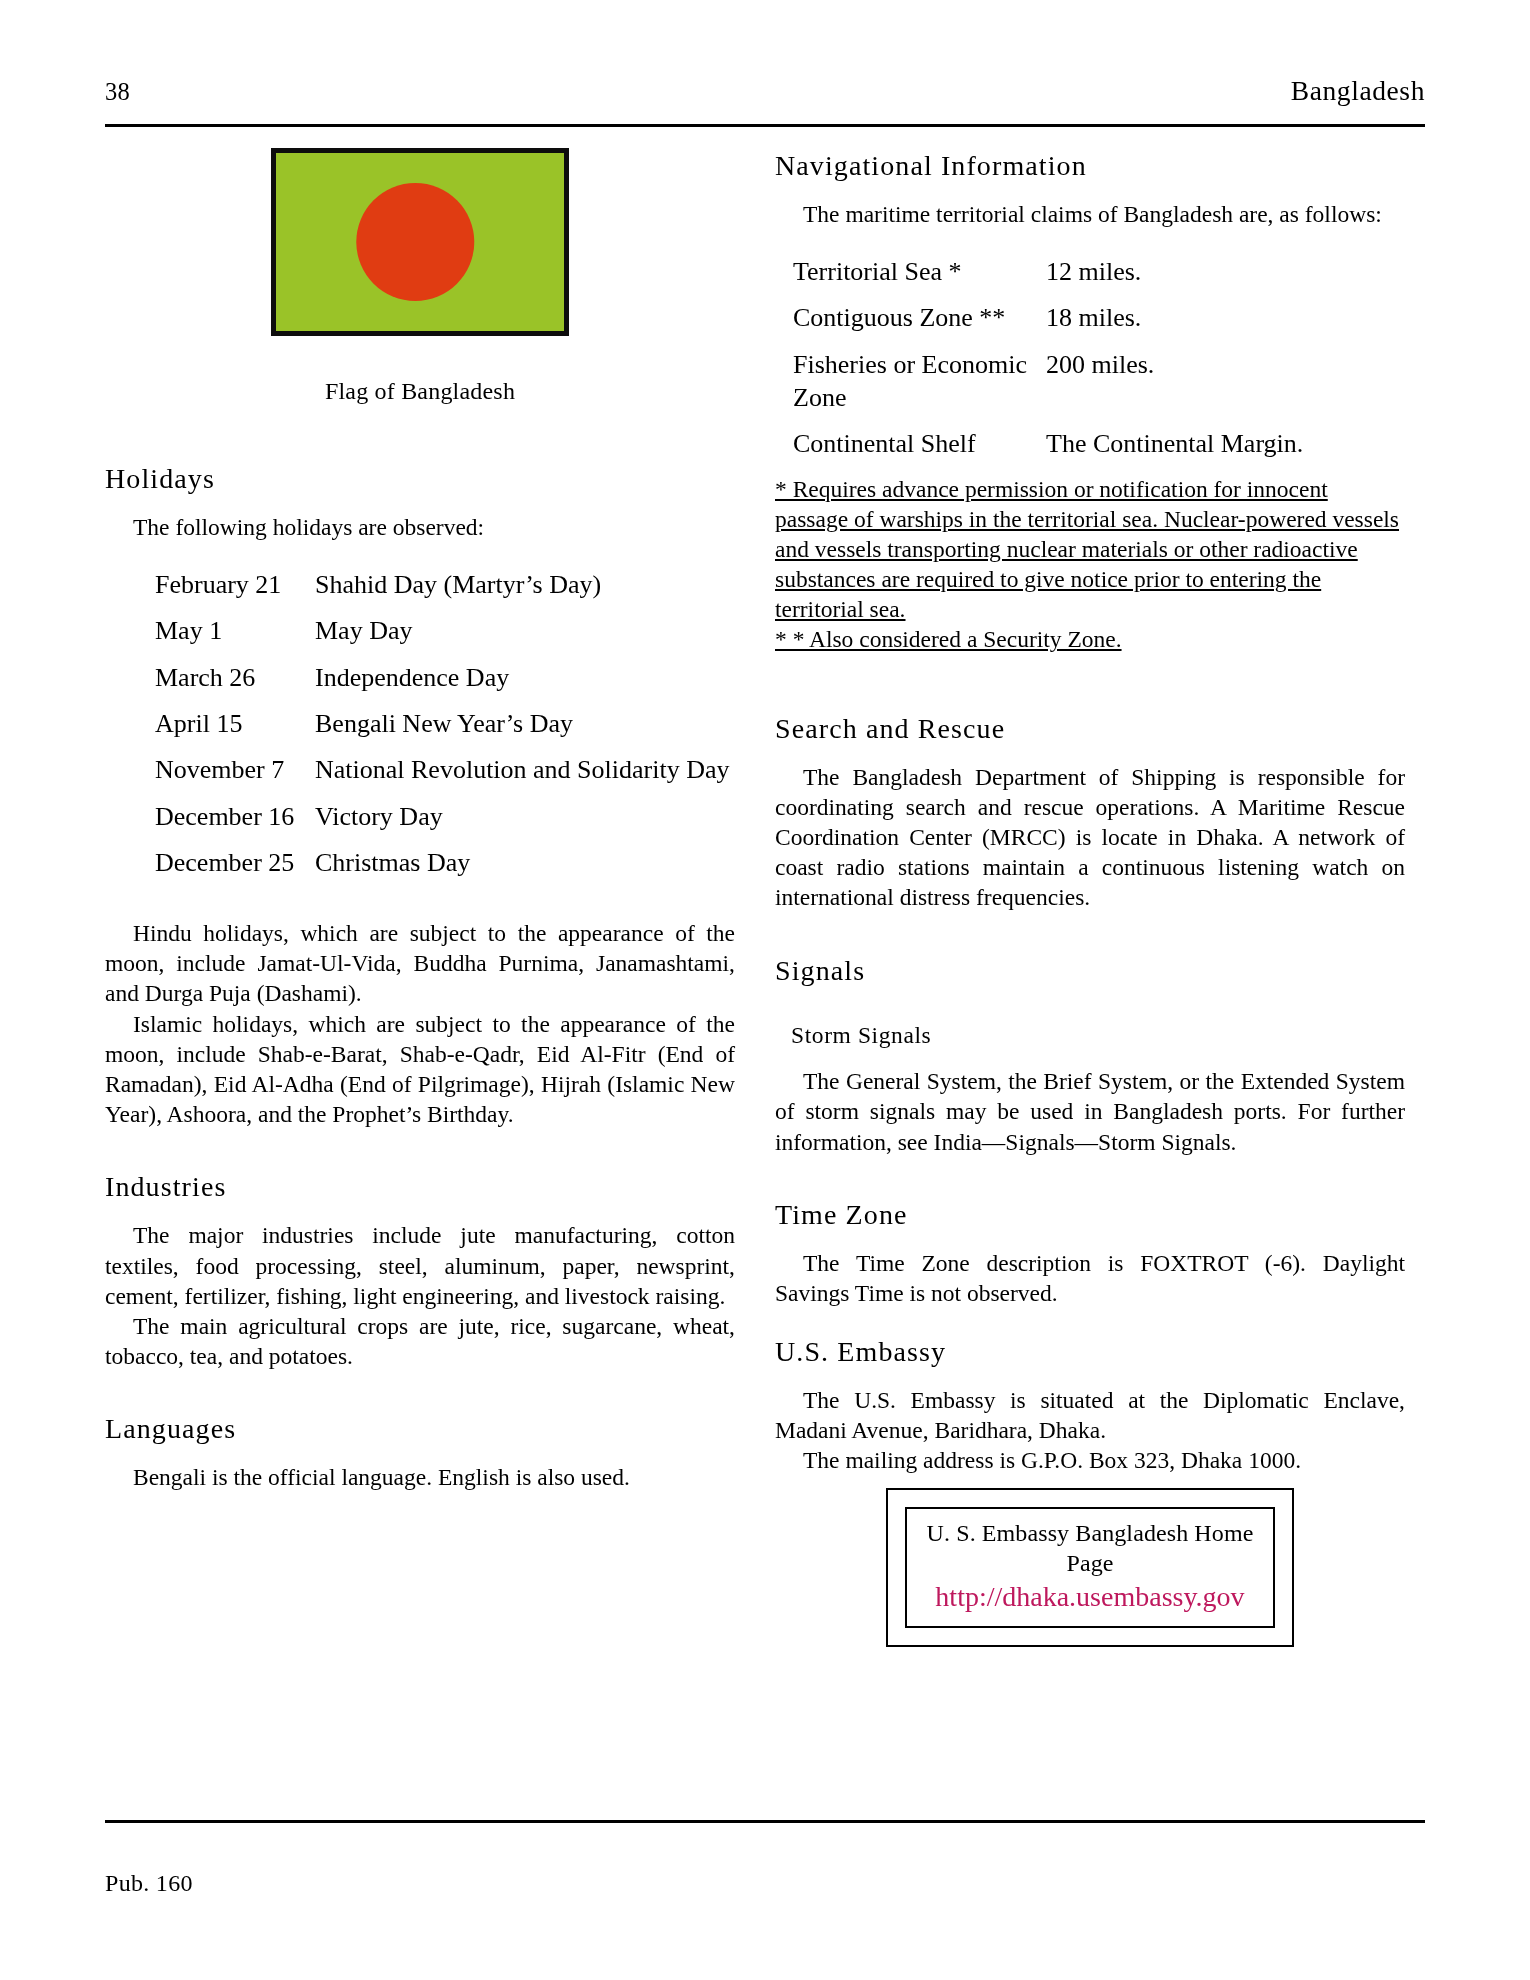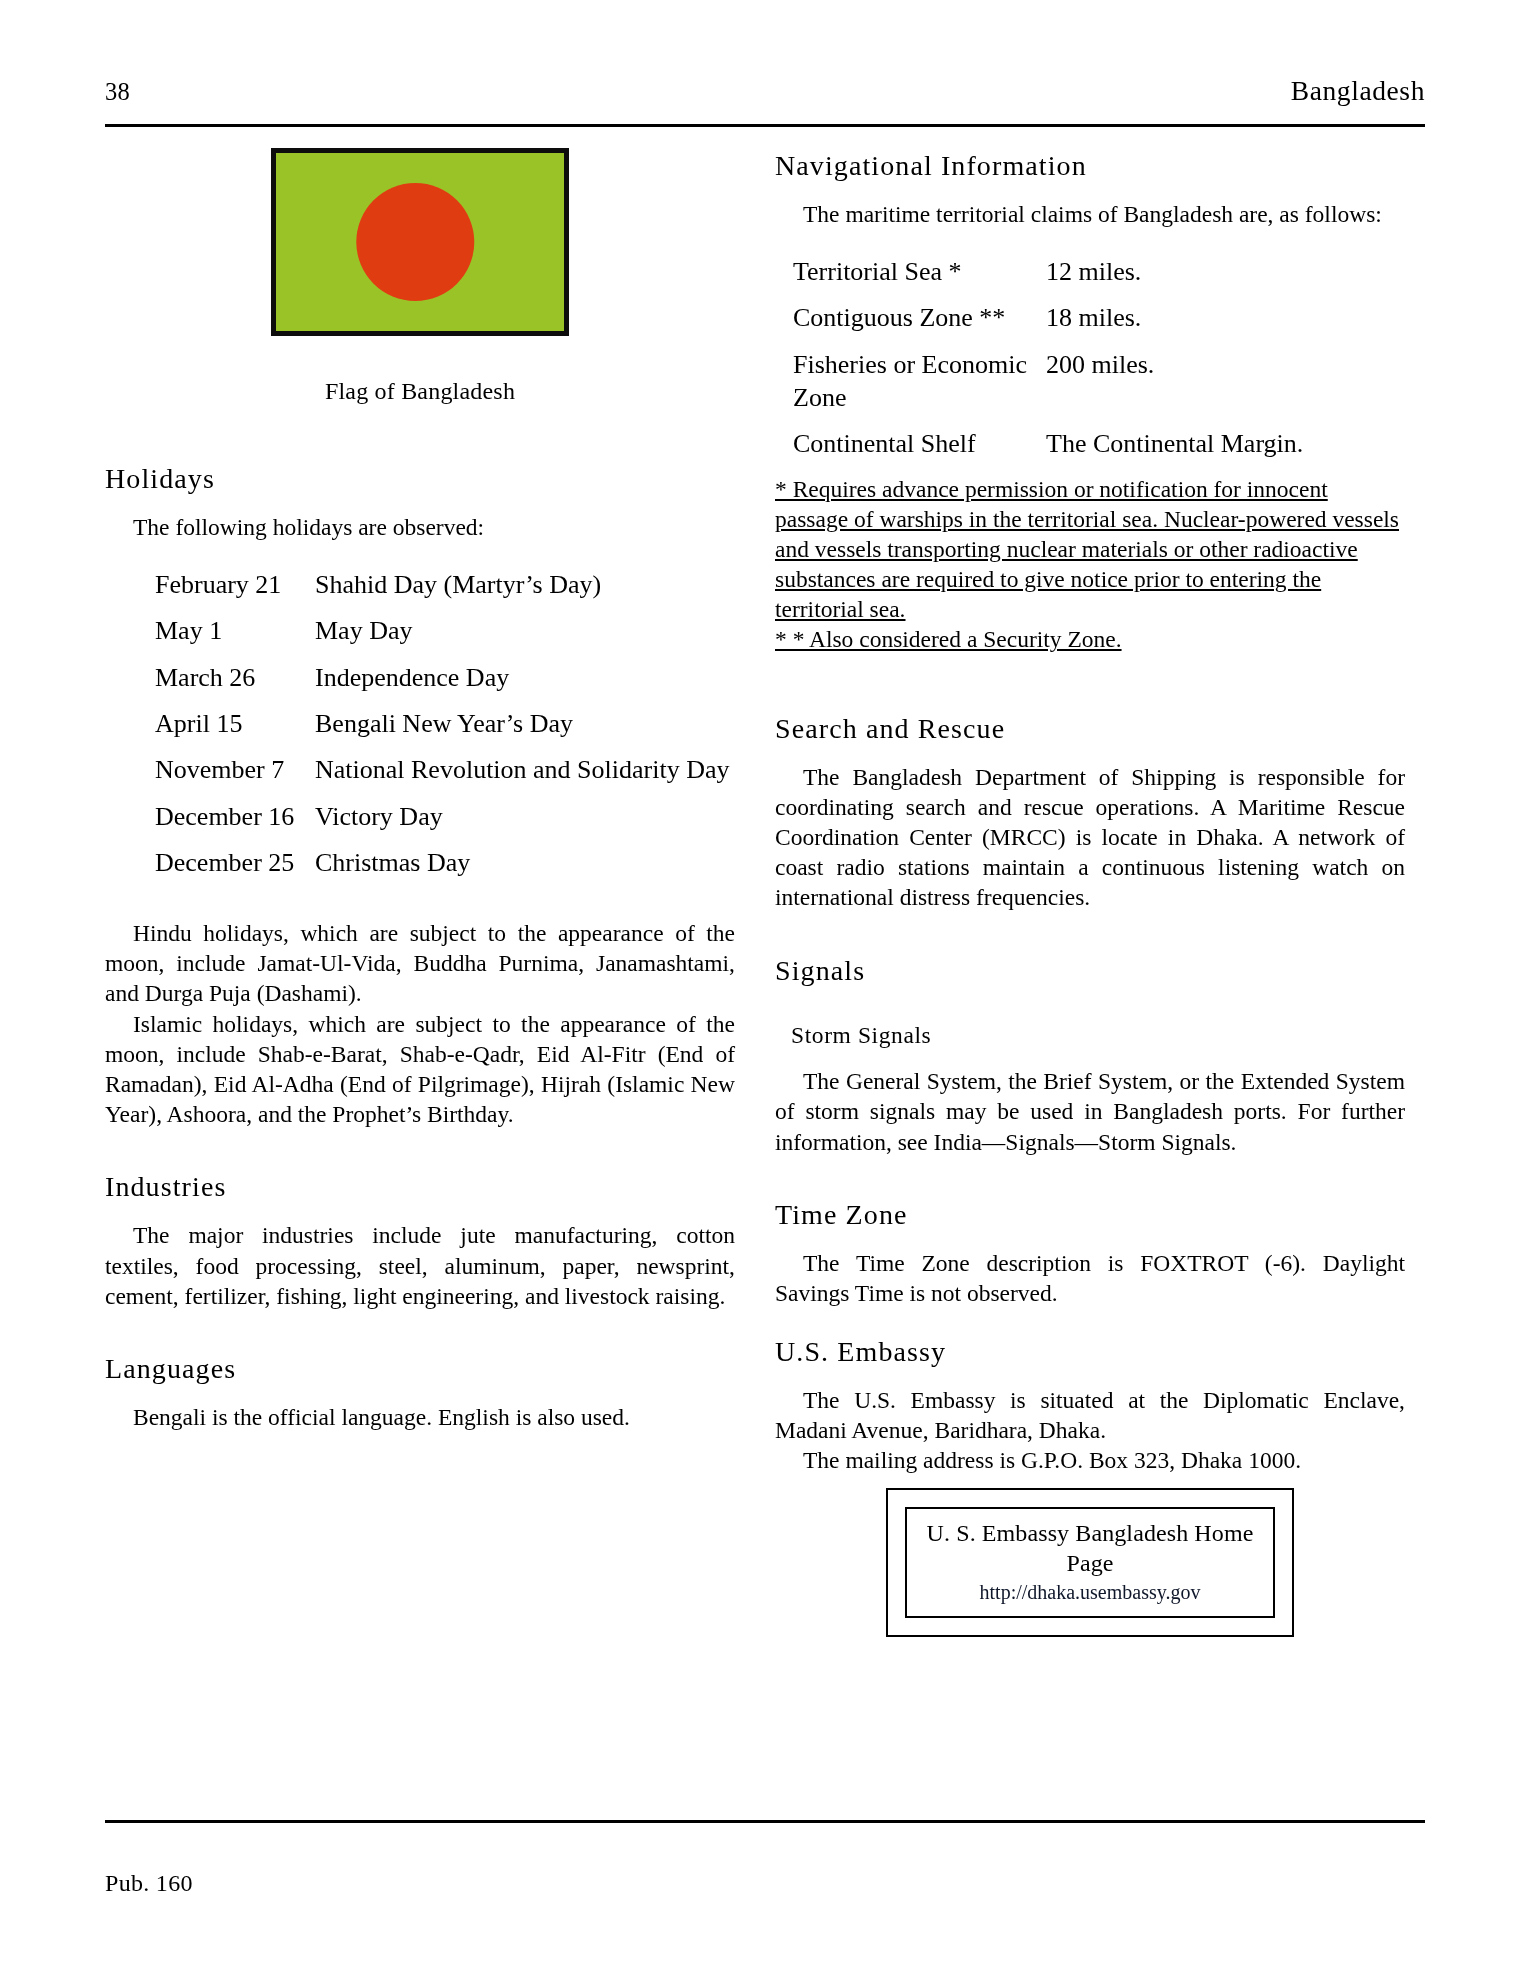--- a/index.html
+++ b/index.html
@@ -186,23 +186,23 @@
     border: 2px solid #000;
     padding: 9px 10px 11px 10px;
     text-align: center;
   }
   .embassy-title {
     font-size: 24px;
     line-height: 1.28;
     letter-spacing: 0.1px;
   }
   .embassy-url {
-    font-size: 20px;
+    font-size: 28px;
     line-height: 1.3;
-    color: #0f172a;
+    color: #be185d;
   }
 </style>
 </head>
 <body>
 
 <div class="page">
 
   <div class="runhead">
     <div class="folio">38</div>
     <div class="booktitle">Bangladesh</div>
@@ -260,20 +260,21 @@
     <div class="gap-m"></div>
 
     <p class="body">Hindu holidays, which are subject to the appearance of the moon, include Jamat-Ul-Vida, Buddha Purnima, Janamashtami, and Durga Puja (Dashami).</p>
     <p class="body">Islamic holidays, which are subject to the appearance of the moon, include Shab-e-Barat, Shab-e-Qadr, Eid Al-Fitr (End of Ramadan), Eid Al-Adha (End of Pilgrimage), Hijrah (Islamic New Year), Ashoora, and the Prophet’s Birthday.</p>
 
     <div class="gap-l"></div>
 
     <h2 class="sec">Industries</h2>
     <div class="gap-s"></div>
     <p class="body">The major industries include jute manufacturing, cotton textiles, food processing, steel, aluminum, paper, newsprint, cement, fertilizer, fishing, light engineering, and livestock raising.</p>
+    <p class="body">The main agricultural crops are jute, rice, sugarcane, wheat, tobacco, tea, and potatoes.</p>
 
     <div class="gap-l"></div>
 
     <h2 class="sec">Languages</h2>
     <div class="gap-s"></div>
     <p class="body">Bengali is the official language. English is also used.</p>
 
   </div>
 
   <div class="col col-right">

